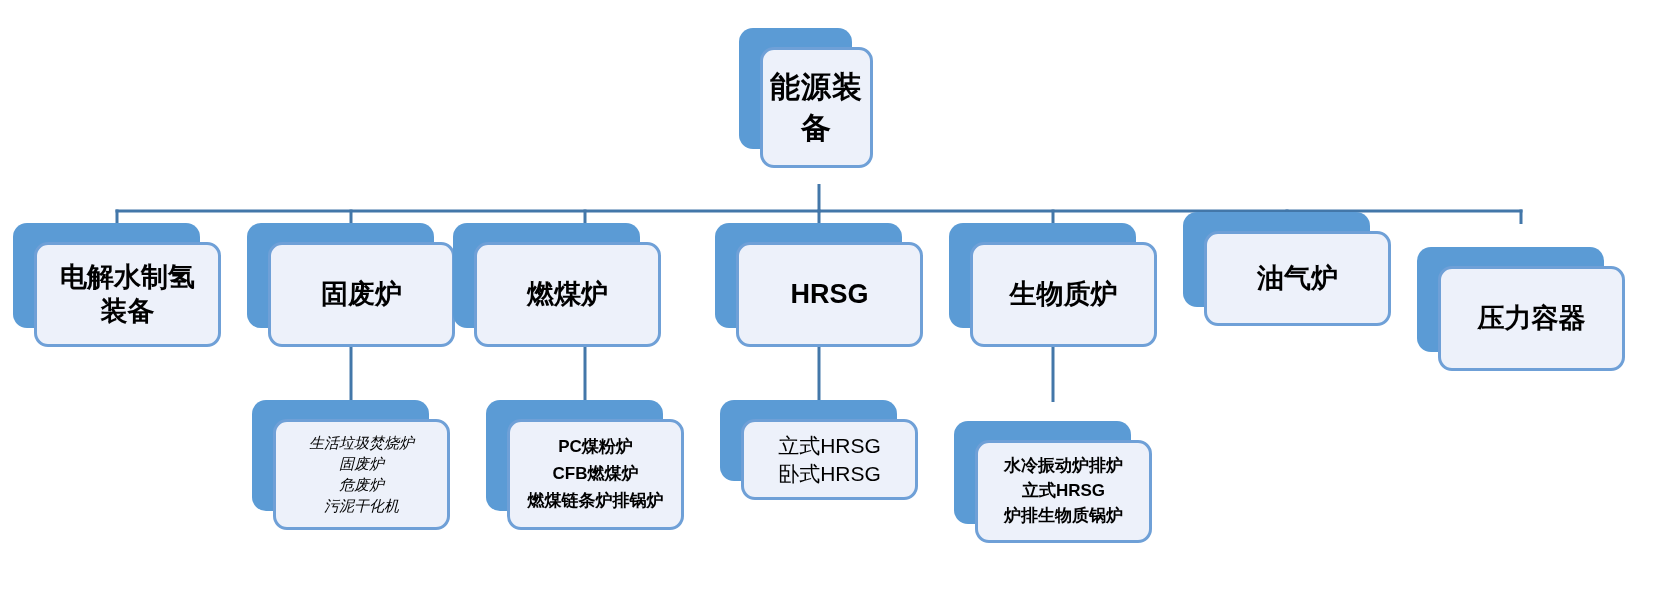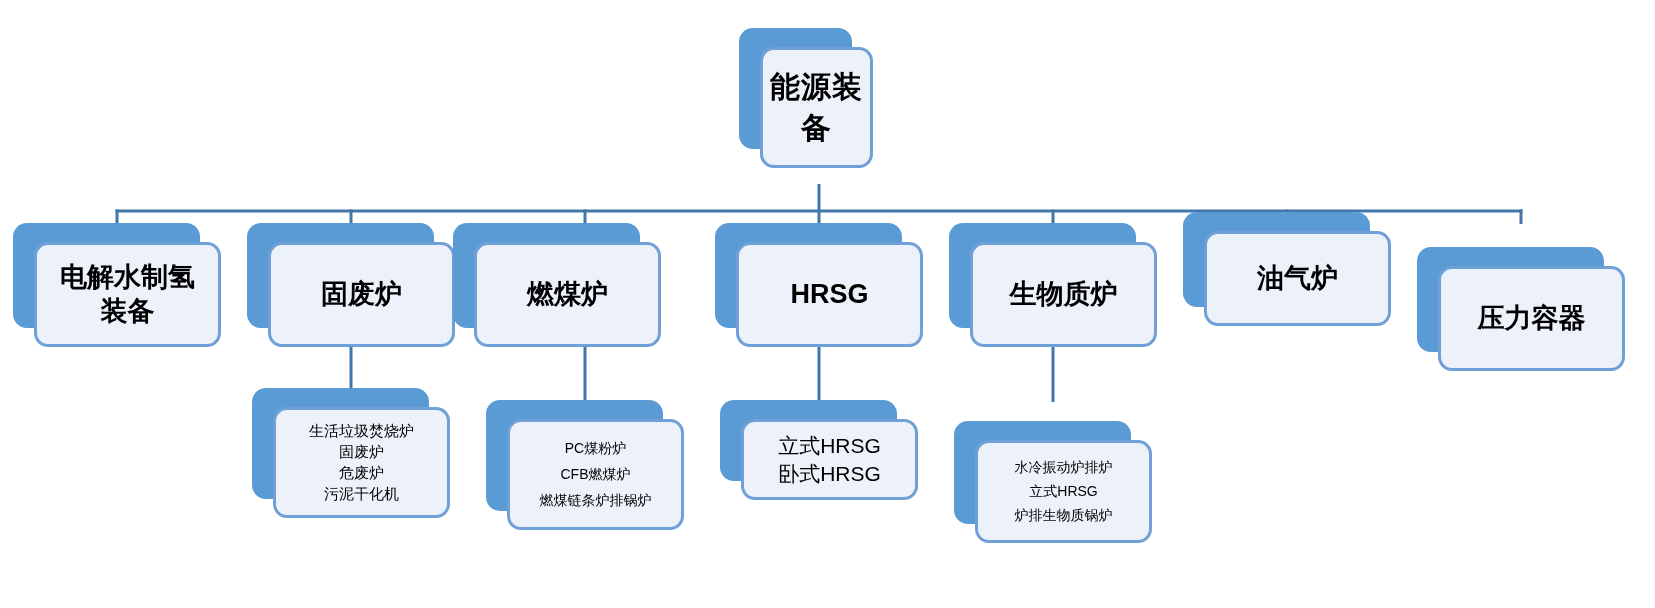--- a/index.html
+++ b/index.html
@@ -24,21 +24,21 @@
     border-radius:14px;
     box-sizing:border-box;
     display:flex; flex-direction:column;
     align-items:center; justify-content:center;
     text-align:center;
   }
   .label-root  { font-size:30px; font-weight:700; letter-spacing:1px; }
   .label-branch{ font-size:27px; font-weight:700; line-height:1.25; padding:0 14px; }
   .card.list   { justify-content:space-evenly; padding:8px 2px; }
   .lines-2 .child-line { font-size:21px; }
-  .lines-3 .child-line { font-size:14px; }
+  .lines-3 .child-line { font-size:17px;font-weight:bold; }
   .lines-4 .child-line { font-size:15px; }
   .child-line { line-height:1.1; white-space:nowrap; }
   svg.connectors {
     position:absolute; left:0; top:0;
     width:1655px; height:608px;
     pointer-events:none;
   }
   svg.connectors line { stroke:#4377A9; stroke-width:3; }
 </style>
 </head>
@@ -111,21 +111,21 @@
     </div>
   </div>
 
   <div class="node" style="left:1417px; top:223px; width:208px; height:124px;margin-top:24px;">
     <div class="shadow"></div>
     <div class="card">
       <span class="label-branch">压力容器</span>
     </div>
   </div>
 
-  <div class="node" style="left:252px; top:388px; width:198px; height:130px;">
+  <div class="node" style="left:252px; top:400px; width:198px; height:130px;font-style:italic;">
     <div class="shadow"></div>
     <div class="card list lines-4">
       <span class="child-line">生活垃圾焚烧炉</span>
       <span class="child-line">固废炉</span>
       <span class="child-line">危废炉</span>
       <span class="child-line">污泥干化机</span>
     </div>
   </div>
 
   <div class="node" style="left:486px; top:400px; width:198px; height:130px;">

